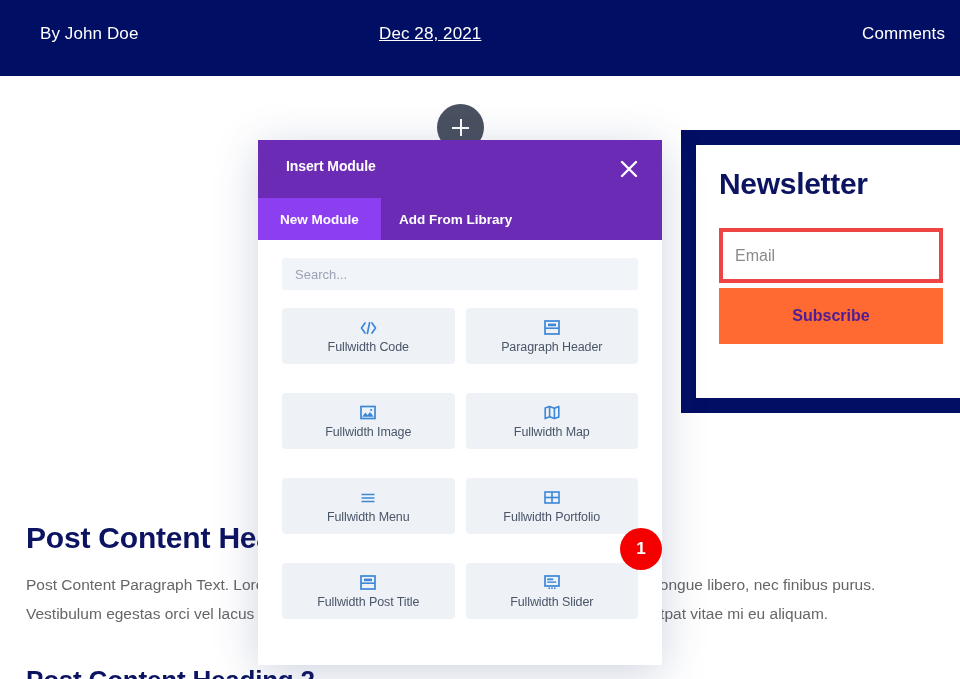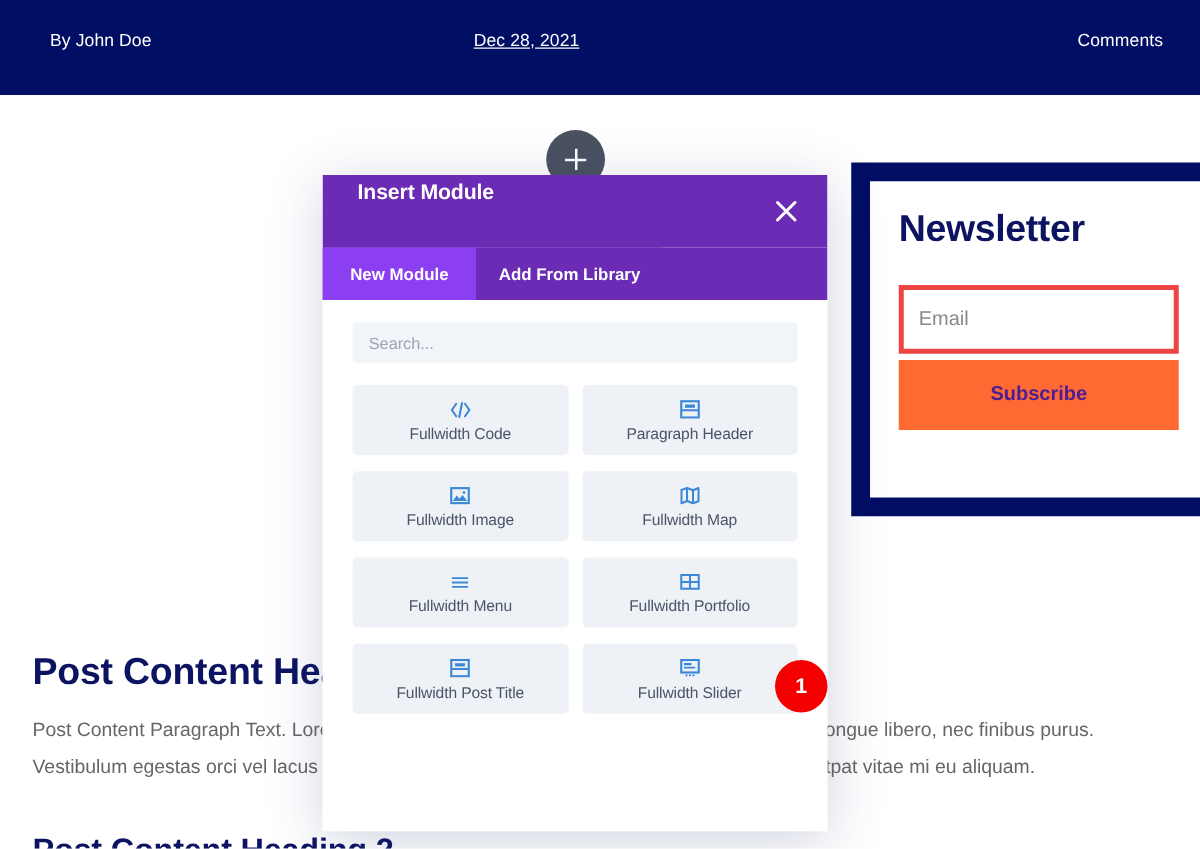--- a/index.html
+++ b/index.html
@@ -25,21 +25,21 @@
     position: absolute;
     left: 0; top: 0;
     width: 960px;
     height: 76px;
     background: #000e63;
   }
   .meta-item {
     position: absolute;
     top: 24px;
     color: #ffffff;
-    font-size: 14px;
+    font-size: 17px;
     font-weight: 400;
     white-space: nowrap;
     letter-spacing: 0.1px;
   }
   .meta-author   { left: 40px; }
   .meta-date     { left: 379px; text-decoration: underline; }
   .meta-comments { left: 862px; }
 
   
   .post-heading {
@@ -155,23 +155,23 @@
     overflow: hidden;
   }
   .modal-header {
     position: relative;
     height: 58px;
     background: #6b2bb5;
   }
   .modal-title {
     position: absolute;
     left: 28px;
-    top: 4px;
+    top: 18px;
     color: #ffffff;
-    font-size: 17px;
+    font-size: 14px;
     font-weight: bold;
     letter-spacing: -0.1px;
   }
   .modal-close {
     position: absolute;
     right: 20px;
     top: 16px;
     width: 26px;
     height: 26px;
     cursor: pointer;
@@ -214,21 +214,21 @@
     font-size: 13px;
     color: #a16207;
     outline: none;
     margin-bottom: 18px;
   }
   .search-box::placeholder { color: #9aa3b2; }
 
   .module-grid {
     display: grid;
     grid-template-columns: repeat(2, 1fr);
-    gap: 13px 11px;
+    gap: 29px 11px;
   }
   .module-tile {
     background: #eef2f7;
     border-radius: 4px;
     height: 56px;
     display: flex;
     flex-direction: column;
     align-items: center;
     justify-content: center;
     cursor: pointer;

